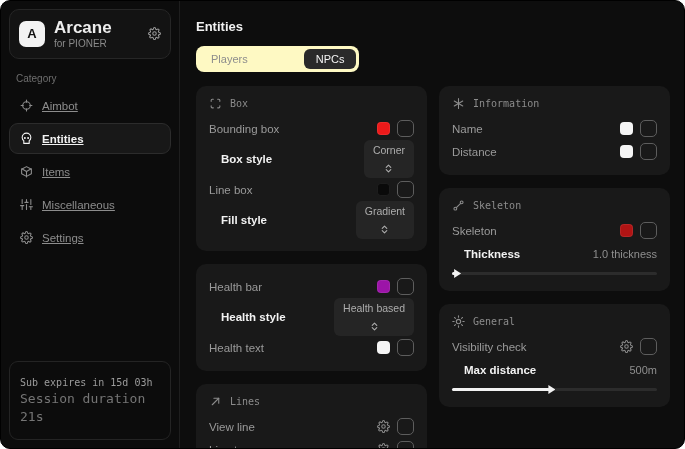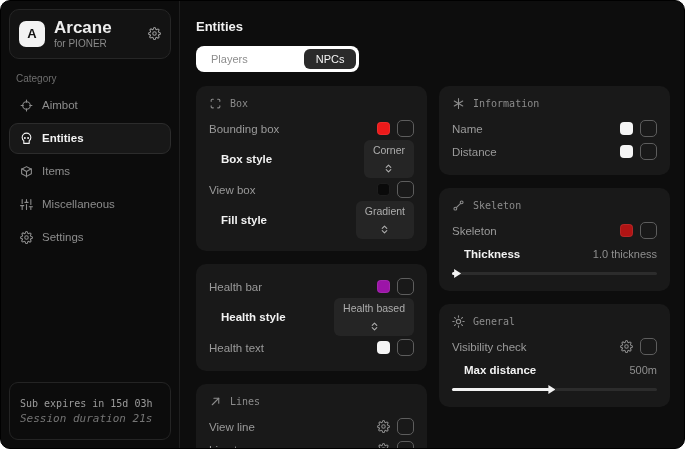--- a/index.html
+++ b/index.html
@@ -12,30 +12,30 @@
   .sidebar{width:179px;box-sizing:border-box;border-right:1px solid #1e1e1e;
     background:#0c0c0c;display:flex;flex-direction:column;padding:8px;}
   .brand{display:flex;align-items:center;gap:9px;background:#131313;
     border:1px solid #262626;border-radius:10px;padding:7px 9px;}
   .logo{width:26px;height:26px;border-radius:7px;background:#f2f2f2;color:#111;
     font-weight:bold;font-size:13px;display:flex;align-items:center;justify-content:center;}
   .brand-name{font-size:17px;font-weight:bold;color:#ededed;line-height:1.25;}
   .brand-sub{font-size:10px;color:#8a8a8a;line-height:1.25;}
   .brand-gear{margin-left:auto;color:#9a9a9a;}
   .cat{font-size:10px;color:#6e6e6e;margin:14px 7px 5px 7px;}
-  .nav-item{display:flex;align-items:flex-start;gap:9px;padding:8px 10px;margin:1px 0;
-    border:1px solid transparent;border-radius:9px;font-size:11.5px;color:#8d8d8d;cursor:pointer;}
+  .nav-item{display:flex;align-items:flex-end;gap:9px;padding:8px 10px;margin:1px 0;
+    border:1px solid transparent;border-radius:9px;font-size:11.5px;color:#8d8d8d;cursor:pointer;text-decoration:underline;}
   .nav-item.active{background:#181818;border-color:#2c2c2c;color:#f2f2f2;font-weight:bold;}
   .side-footer{margin-top:auto;border:1px solid #242424;border-radius:9px;padding:13px 10px;}
   .foot1{font-family:"DejaVu Sans Mono",monospace;font-size:10px;color:#9c9c9c;line-height:1.5;}
-  .foot2{font-family:"DejaVu Sans Mono",monospace;font-size:11px;color:#757575;line-height:1.4;font-style:italic;}
+  .foot2{font-family:"DejaVu Sans Mono",monospace;font-size:13px;color:#757575;line-height:1.4;}
   
   .main{flex:1;box-sizing:border-box;padding:14px 14px 14px 16px;display:flex;flex-direction:column;overflow:hidden;}
   .page-title{font-size:13px;font-weight:bold;color:#f2f2f2;margin:4px 0 12px 0;}
-  .tabs{display:flex;gap:2px;background:#ffffff;border-radius:8px;padding:3px;width:fit-content;}
+  .tabs{display:flex;gap:2px;background:#fef9c3;border-radius:8px;padding:3px;width:fit-content;}
   .tab{font-size:11px;color:#8d8d8d;padding:4px 12px;border-radius:6px;cursor:pointer;}
   .tab.active{background:#2a2a2a;color:#f4f4f4;margin-left:42px;}
   .grid{display:flex;gap:12px;margin-top:14px;align-items:flex-start;}
   .col{flex:1;display:flex;flex-direction:column;gap:13px;min-width:0;}
   .card{background:#191919;border-radius:10px;padding:11px 13px 12px 13px;}
   .card-head{display:flex;align-items:center;gap:8px;color:#8c8c8c;
     font-family:"DejaVu Sans Mono",monospace;font-size:10px;margin-bottom:7px;}
   .row{display:flex;align-items:center;justify-content:space-between;min-height:23px;}
   .lbl{font-size:11.5px;color:#9a9a9a;}
   .lbl.strong{color:#f2f2f2;font-weight:bold;margin-left:12px;}
@@ -250,21 +250,21 @@
             <span class="dropdown">
               <span>Corner</span>
               <span>
                   <svg class="ic sm">
                     <use href="#i-updown"></use>
                   </svg>
                 </span>
             </span>
           </div>
           <div class="row">
-            <span class="lbl">View box</span>
+            <span class="lbl">Line box</span>
             <span class="ctl">
               <span class="swatch" style="background: rgb(10, 10, 10);"></span>
               <span class="checkbox"></span>
             </span>
           </div>
           <div class="row">
             <span class="lbl strong">Fill style</span>
             <span class="dropdown">
               <span>Gradient</span>
               <span>

